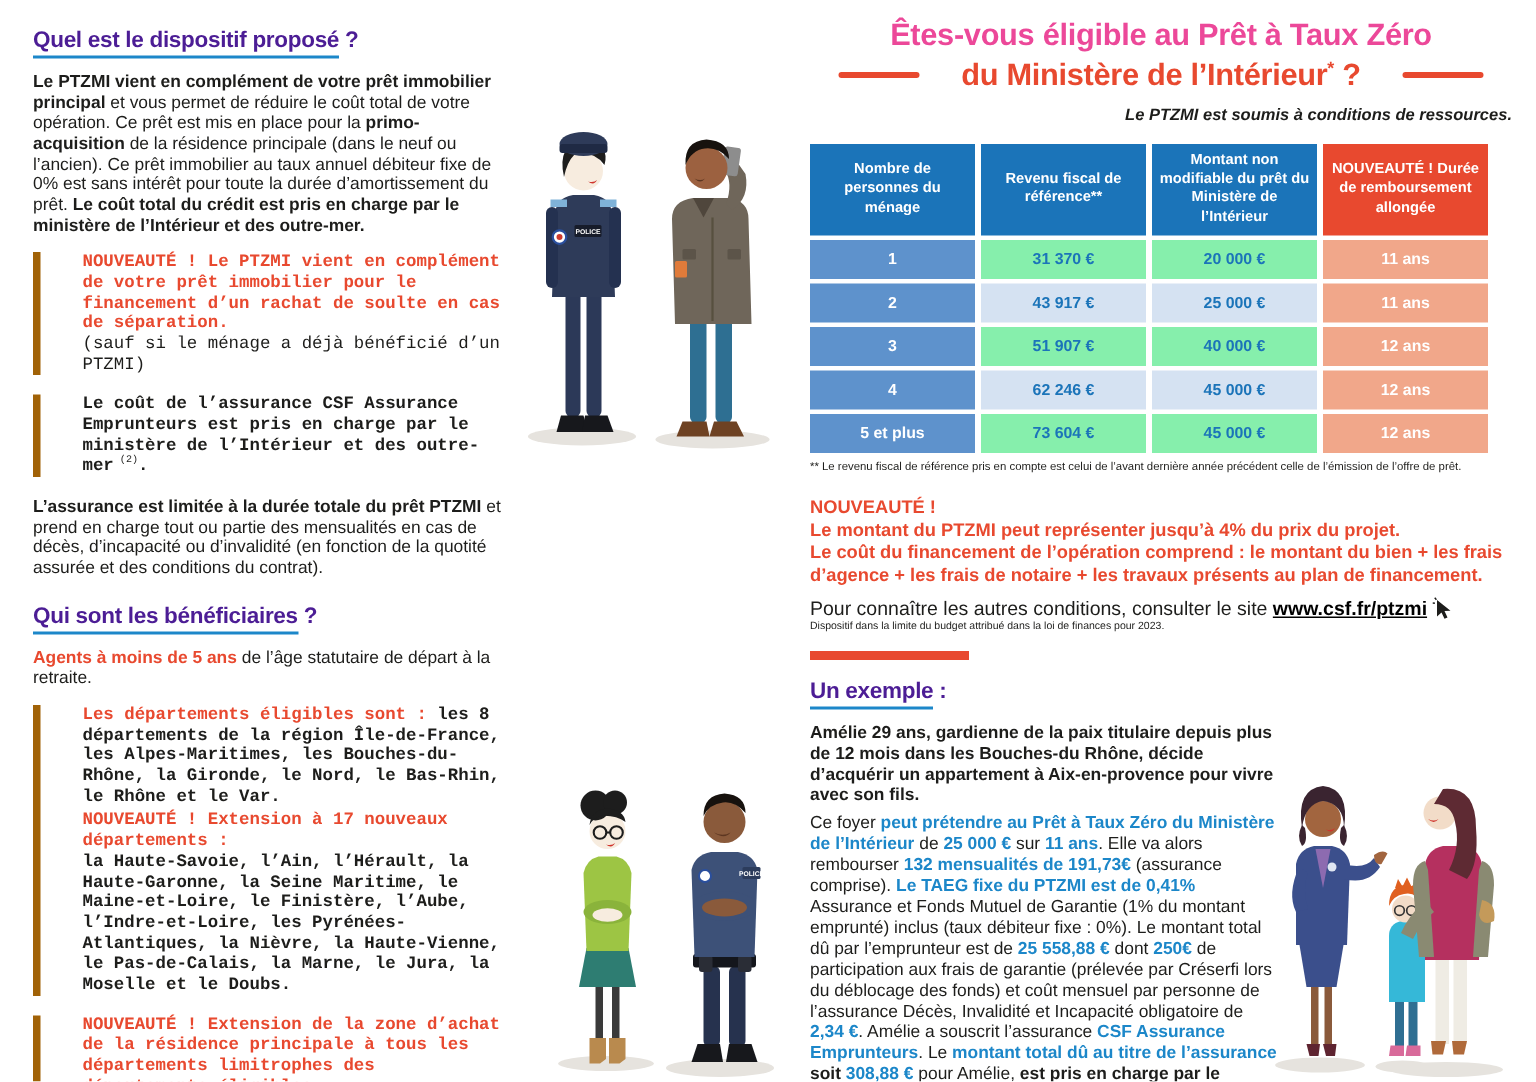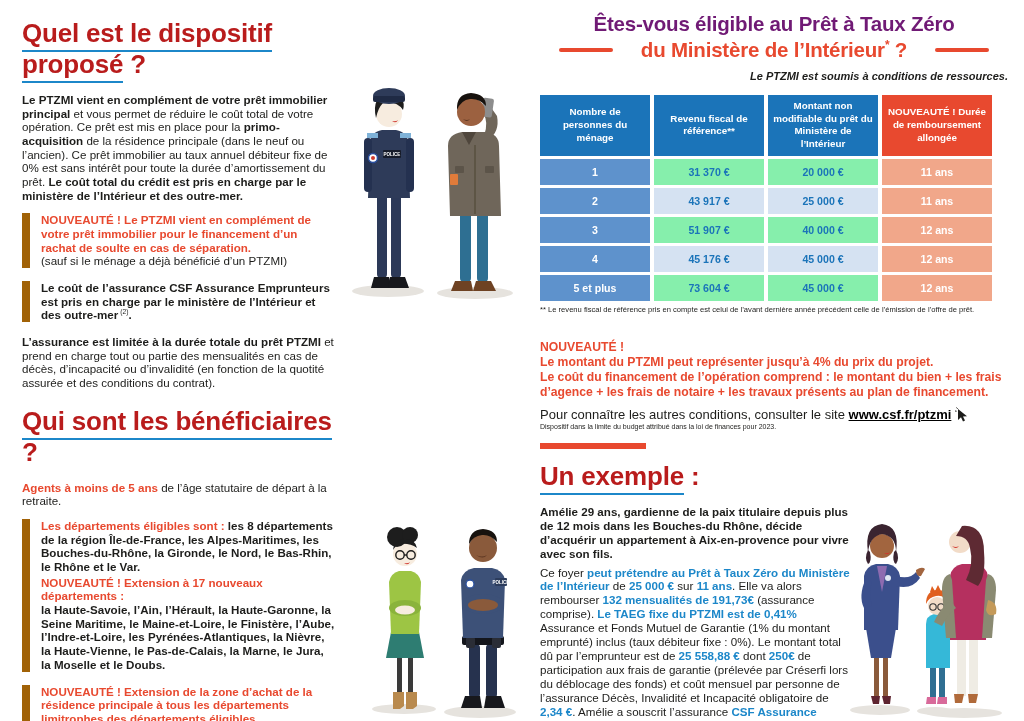--- a/index.html
+++ b/index.html
@@ -6,49 +6,49 @@
   .canvas{position:relative;width:1024px;height:721px;background:#ffffff;overflow:hidden;
           font-family:"Liberation Sans","DejaVu Sans",sans-serif;color:#1d1d1b;}
 
   
   p{margin:0 0 11px;font-size:11.6px;line-height:1.18;}
   .seg-b{font-weight:bold;}
   .seg-rb{font-weight:bold;color:#e8492f;}
   .seg-bb{font-weight:bold;color:#1c87c9;}
   sup{font-size:0.58em;}
 
-  .section-heading{margin:0 0 13px;font-size:26px;font-weight:bold;color:#b91c1c;letter-spacing:-0.2px;}
+  .section-heading{margin:0 0 13px;font-size:15px;font-weight:bold;color:#4c1d95;letter-spacing:-0.2px;}
   .section-heading .u{border-bottom:2.5px solid #1c87c9;padding-bottom:2px;}
 
   
   .left-page{position:absolute;left:22px;top:18px;width:313px;}
-  .red-block{border-left:8px solid #a16207;padding-left:11px;margin:0 0 13px;}
+  .red-block{border-left:5px solid #a16207;padding-left:28px;margin:0 0 13px;font-family:Liberation Mono, monospace;}
   .red-block p{margin:0;}
   .red-block p + p{margin-top:2px;}
   .h2-space{margin-top:16px;}
 
   
   .right-page{position:absolute;left:540px;top:12px;width:468px;}
-  .title-line1{text-align:center;color:#701a75;font-size:20.5px;font-weight:bold;letter-spacing:-0.2px;}
+  .title-line1{text-align:center;color:#ec4899;font-size:20.5px;font-weight:bold;letter-spacing:-0.2px;}
   .title-line2-row{display:flex;align-items:center;justify-content:center;gap:28px;margin-top:2px;}
   .title-dash{width:54px;height:4px;border-radius:2px;background:#e8492f;}
   .title-line2{color:#e8492f;font-size:20.5px;font-weight:bold;letter-spacing:-0.2px;white-space:nowrap;}
   .subtitle{text-align:right;font-weight:bold;font-style:italic;font-size:11px;margin:8px 0 9px;}
 
   table.elig{border-collapse:separate;border-spacing:4px 3px;table-layout:fixed;width:460px;margin:0 0 2px -4px;}
   table.elig th{width:25%;background:#1b74b9;color:#ffffff;font-weight:bold;font-size:9.8px;line-height:1.3;
                 text-align:center;vertical-align:middle;padding:5px 4px;height:50px;}
   table.elig th.col3{background:#e8492f;}
   table.elig td{text-align:center;font-weight:bold;font-size:10.6px;padding:7px 2px;}
   table.elig td.col0{background:#5e92cc;color:#ffffff;}
   table.elig td.col1,table.elig td.col2{background:#86efac;color:#1b74b9;}
   table.elig tr.alt td.col1,table.elig tr.alt td.col2{background:#d5e2f2;}
   table.elig td.col3{background:#f1a78a;color:#ffffff;}
 
-  .footnote{font-size:7.6px;margin:2px 0 25px;}
+  .footnote{font-size:7.6px;margin:2px 0 15px;}
   .nv p{margin:0;color:#e8492f;font-weight:bold;font-size:12.2px;line-height:1.24;}
   .nv{margin:0 0 7px;}
   .conditions{font-size:13px;margin:0 0 0;}
   .conditions .link{color:#000000;font-weight:bold;text-decoration:underline;cursor:pointer;margin-top:26px;}
   .legal{font-size:7px;margin:0 0 12px;}
   .hr-red{width:106px;height:6px;background:#e8492f;margin:8px 0 12px;}
   .example p{width:312px;}
   .ex-p1{font-weight:bold;margin:0 0 5px;line-height:1.2;}
   .ex-p2{margin:0;line-height:1.2;}
   .cursor-icon{display:inline-block;vertical-align:-3px;margin-left:4px;}
@@ -205,21 +205,21 @@
             <td class="col3">11 ans</td>
           </tr>
           <tr>
             <td class="col0">3</td>
             <td class="col1">51 907 €</td>
             <td class="col2">40 000 €</td>
             <td class="col3">12 ans</td>
           </tr>
           <tr class="alt">
             <td class="col0">4</td>
-            <td class="col1">45 176 €</td>
+            <td class="col1">62 246 €</td>
             <td class="col2">45 000 €</td>
             <td class="col3">12 ans</td>
           </tr>
           <tr>
             <td class="col0">5 et plus</td>
             <td class="col1">73 604 €</td>
             <td class="col2">45 000 €</td>
             <td class="col3">12 ans</td>
           </tr>
         </tbody>

